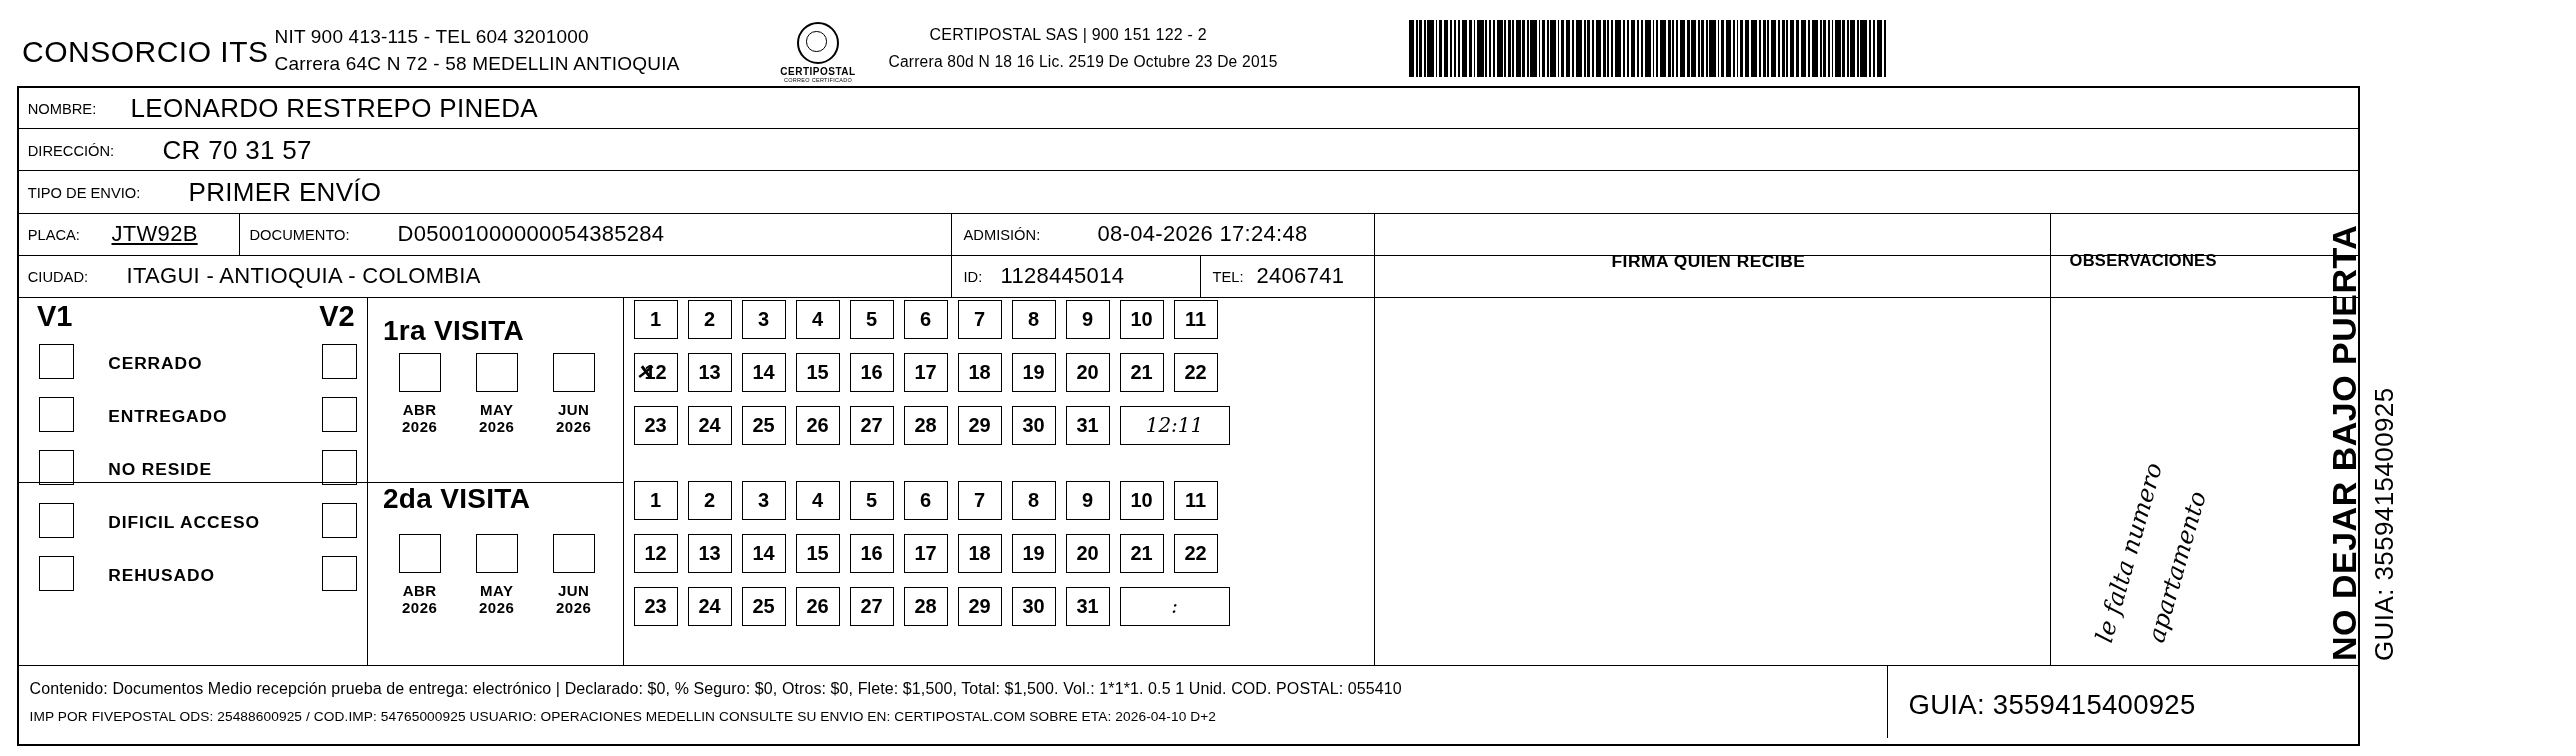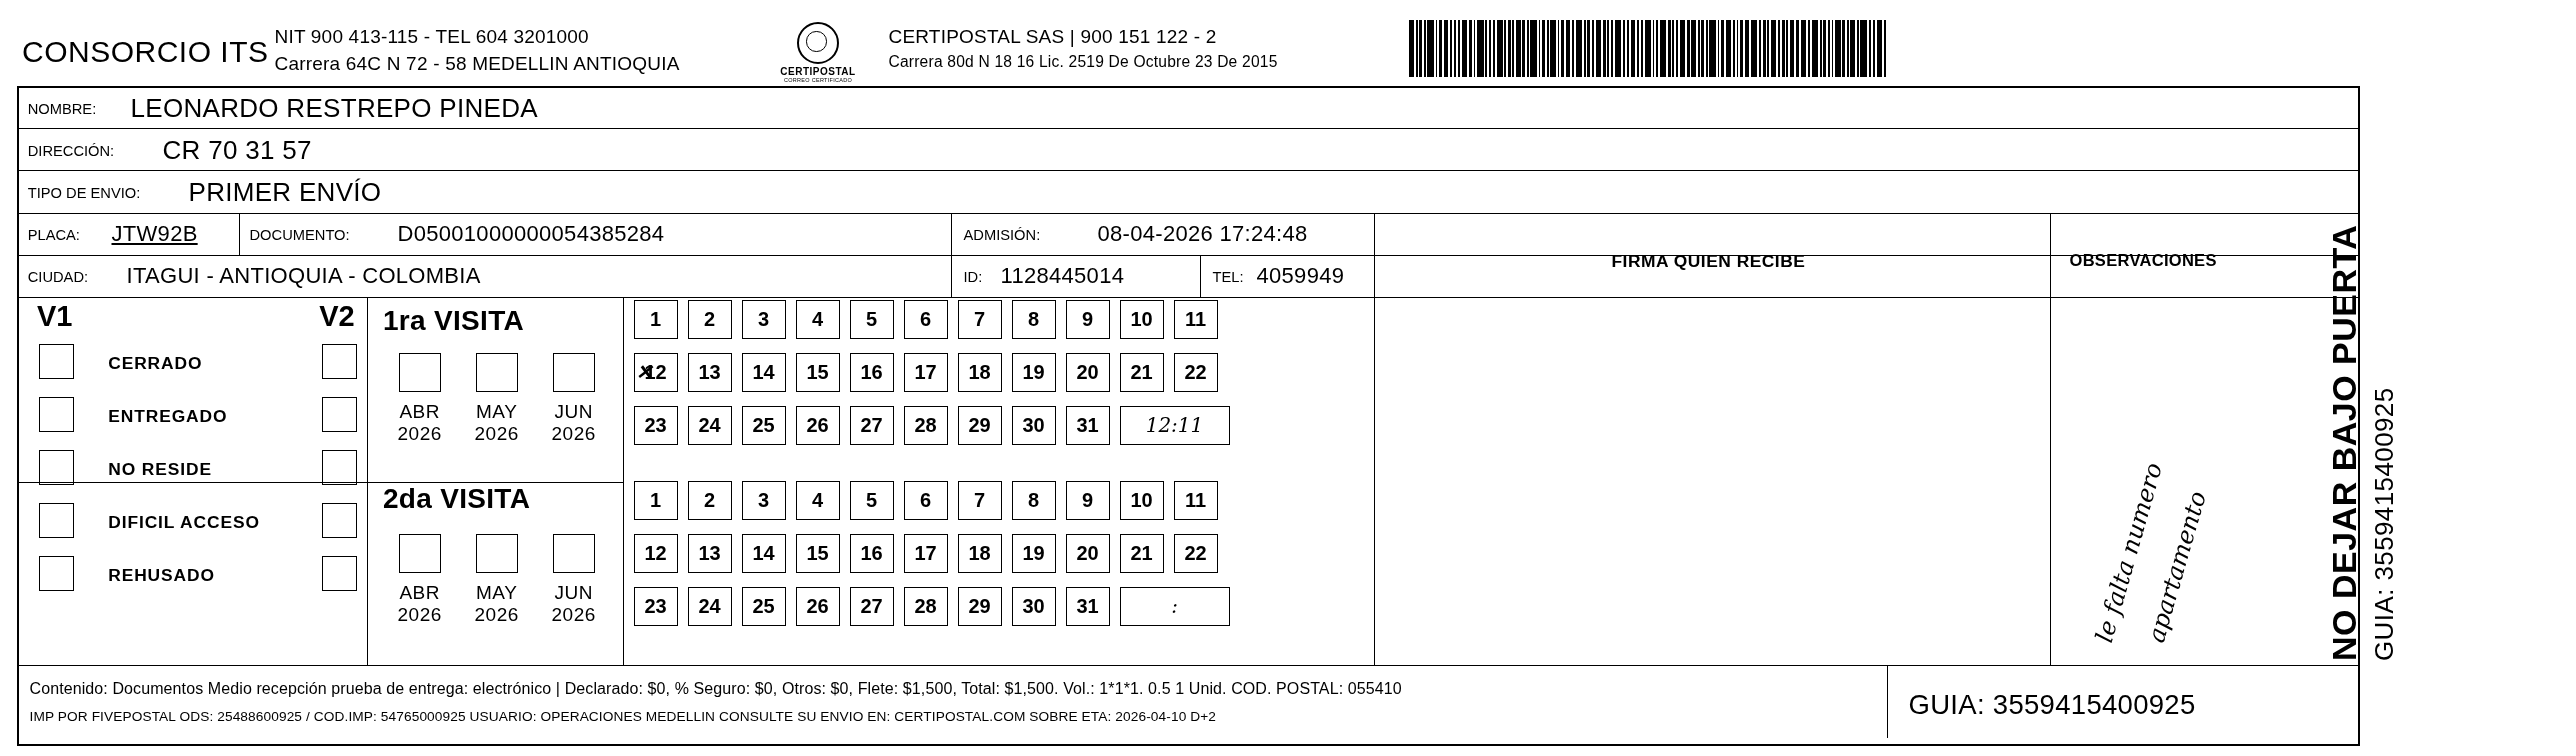--- a/index.html
+++ b/index.html
@@ -9,21 +9,21 @@
   
   .header{position:absolute;left:0;top:0;width:2344px;height:81px;}
   .consorcio{position:absolute;left:5.5px;top:26px;font-size:30px;letter-spacing:0.5px;}
   .hdr-nit{position:absolute;left:258px;top:16.5px;font-size:19px;letter-spacing:0.2px;}
   .hdr-addr{position:absolute;left:258px;top:44px;font-size:19px;letter-spacing:0.2px;}
   .logo{position:absolute;left:751px;top:13px;width:101px;height:59px;text-align:center;}
   .logo .circle{width:38px;height:38px;border:2.7px solid #000;border-radius:50%;margin:0 auto;position:relative;}
   .logo .circle:after{content:"";position:absolute;left:7.3px;top:7.3px;width:18.3px;height:18.3px;border:1.8px solid #000;border-radius:50%;}
   .logo .lname{font-size:10px;font-weight:bold;margin-top:1.8px;letter-spacing:0.5px;}
   .logo .lsub{font-size:5.5px;letter-spacing:0.3px;}
-  .hdr-cp1{position:absolute;left:872px;top:16.5px;font-size:19px;letter-spacing:0.2px;text-align:center;}
+  .hdr-cp1{position:absolute;left:913px;top:16.5px;font-size:16px;letter-spacing:0.2px;text-align:center;}
   .hdr-cp2{position:absolute;left:872px;top:44px;font-size:15.6px;letter-spacing:0.2px;}
   .barcode{position:absolute;left:1392px;top:11px;width:678px;height:57px;overflow:hidden;}
   .barcode i{display:inline-block;height:57px;background:#000;vertical-align:top;margin-right:1.8px;}
 
   
   .frame{position:absolute;left:0;top:77px;width:2339px;height:656px;border:2.7px solid #000;}
   .rowline{position:absolute;left:0;width:100%;height:0;border-top:1.8px solid #000;}
   .val{font-size:26px;letter-spacing:0.3px;}
   .val-sm{font-size:22px;letter-spacing:0.3px;}
 
@@ -35,21 +35,21 @@
   .chk.x{position:relative;}
   .chk.x:before,.chk.x:after{content:"";position:absolute;left:-1.8px;top:14.7px;width:40px;height:1.8px;background:#000;}
   .chk.x:before{transform:rotate(42deg);}
   .chk.x:after{transform:rotate(-42deg);}
 
   .optlabel{font-size:17.4px;font-weight:bold;letter-spacing:0.9px;}
 
   .daybox{width:42px;height:37px;border:1.8px solid #000;display:inline-block;text-align:center;line-height:37px;font-size:20px;font-weight:bold;margin-right:10px;}
   .daybox.wide{width:108px;}
   .mbox{width:40px;height:37px;border:1.8px solid #000;display:inline-block;}
-  .mname{font-size:19px;font-weight:normal;letter-spacing:0.5px;}
+  .mname{font-size:15px;font-weight:bold;letter-spacing:0.5px;}
 
   .visit-title{font-size:28px;font-weight:bold;letter-spacing:0.3px;}
 
   .firma-lbl{font-size:17.4px;font-weight:bold;letter-spacing:0.5px;}
   .obs-lbl{font-size:16.5px;font-weight:bold;letter-spacing:0.3px;}
 
   .foot1{font-size:16px;letter-spacing:0.1px;}
   .foot2{font-size:13.7px;letter-spacing:0.1px;}
   .guia-big{font-size:27.5px;letter-spacing:0.3px;}
 
@@ -110,21 +110,21 @@
       <div class="vline" style="left:932px;top:125px;height:84px;"></div>
       <div class="cell" style="left:945px;top:139px;">ADMISIÓN:</div>
       <div class="cell val-sm" style="left:1079px;top:133px;">08-04-2026 17:24:48</div>
 
       <div class="cell" style="left:9.2px;top:181px;">CIUDAD:</div>
       <div class="cell val-sm" style="left:108px;top:175px;">ITAGUI - ANTIOQUIA - COLOMBIA</div>
       <div class="cell" style="left:945px;top:181px;">ID:</div>
       <div class="cell val-sm" style="left:982px;top:175px;">1128445014</div>
       <div class="vline" style="left:1181px;top:167px;height:42px;"></div>
       <div class="cell" style="left:1194px;top:181px;">TEL:</div>
-      <div class="cell val-sm" style="left:1238px;top:175px;">4059949</div>
+      <div class="cell val-sm" style="left:1238px;top:175px;">2406741</div>
 
       <div class="vline" style="left:348px;top:209px;height:368px;"></div>
       <div class="vline" style="left:604px;top:209px;height:368px;"></div>
       <div class="vline" style="left:1355px;top:209px;height:368px;"></div>
       <div class="vline" style="left:1355px;top:125px;height:84px;"></div>
       <div class="vline" style="left:2031px;top:125px;height:452px;"></div>
       <div class="rowline" style="top:394px;width:604px;"></div>
 
       <div class="cell" style="left:14.7px;top:212px;width:330px;">
         <div style="position:relative;height:40px;">
@@ -171,21 +171,21 @@
               <div style="position:absolute;left:0;top:0px;"><span class="daybox">1</span><span class="daybox">2</span><span class="daybox">3</span><span class="daybox">4</span><span class="daybox">5</span><span class="daybox">6</span><span class="daybox">7</span><span class="daybox">8</span><span class="daybox">9</span><span class="daybox">10</span><span class="daybox">11</span></div>
               <div style="position:absolute;left:0;top:53px;"><span class="daybox">12</span><span class="daybox">13</span><span class="daybox">14</span><span class="daybox">15</span><span class="daybox">16</span><span class="daybox">17</span><span class="daybox">18</span><span class="daybox">19</span><span class="daybox">20</span><span class="daybox">21</span><span class="daybox">22</span></div>
               <div style="position:absolute;left:0;top:106px;"><span class="daybox">23</span><span class="daybox">24</span><span class="daybox">25</span><span class="daybox">26</span><span class="daybox">27</span><span class="daybox">28</span><span class="daybox">29</span><span class="daybox">30</span><span class="daybox">31</span><span class="daybox wide" style="font-family:'DejaVu Serif',serif;font-style:italic;font-weight:normal;">:</span></div>
             </div>
           </div>
       </div>
 
       <div class="cell" style="left:359px;top:214px;width:240px;">
         <div id="visit-months">
             <div style="position:relative;height:181px;">
-              <div class="visit-title" style="position:absolute;left:5.5px;top:3px;">1ra VISITA</div>
+              <div class="visit-title" style="position:absolute;left:5.5px;top:13px;">1ra VISITA</div>
               <div style="position:absolute;left:3.7px;top:51px;"><span style="display:inline-block;width:77px;text-align:center;"><span class="mbox"></span><span class="mname" style="display:block;margin-top:5.5px;">ABR</span><span class="mname" style="display:block;">2026</span></span><span style="display:inline-block;width:77px;text-align:center;"><span class="mbox"></span><span class="mname" style="display:block;margin-top:5.5px;">MAY</span><span class="mname" style="display:block;">2026</span></span><span style="display:inline-block;width:77px;text-align:center;"><span class="mbox"></span><span class="mname" style="display:block;margin-top:5.5px;">JUN</span><span class="mname" style="display:block;">2026</span></span></div>
             </div>
             <div style="position:relative;height:181px;">
               <div class="visit-title" style="position:absolute;left:5.5px;top:0;">2da VISITA</div>
               <div style="position:absolute;left:3.7px;top:51px;"><span style="display:inline-block;width:77px;text-align:center;"><span class="mbox"></span><span class="mname" style="display:block;margin-top:5.5px;">ABR</span><span class="mname" style="display:block;">2026</span></span><span style="display:inline-block;width:77px;text-align:center;"><span class="mbox"></span><span class="mname" style="display:block;margin-top:5.5px;">MAY</span><span class="mname" style="display:block;">2026</span></span><span style="display:inline-block;width:77px;text-align:center;"><span class="mbox"></span><span class="mname" style="display:block;margin-top:5.5px;">JUN</span><span class="mname" style="display:block;">2026</span></span></div>
             </div>
           </div>
       </div>
 
       <div class="cell firma-lbl" style="left:1593px;top:163px;">FIRMA QUIEN RECIBE</div>

